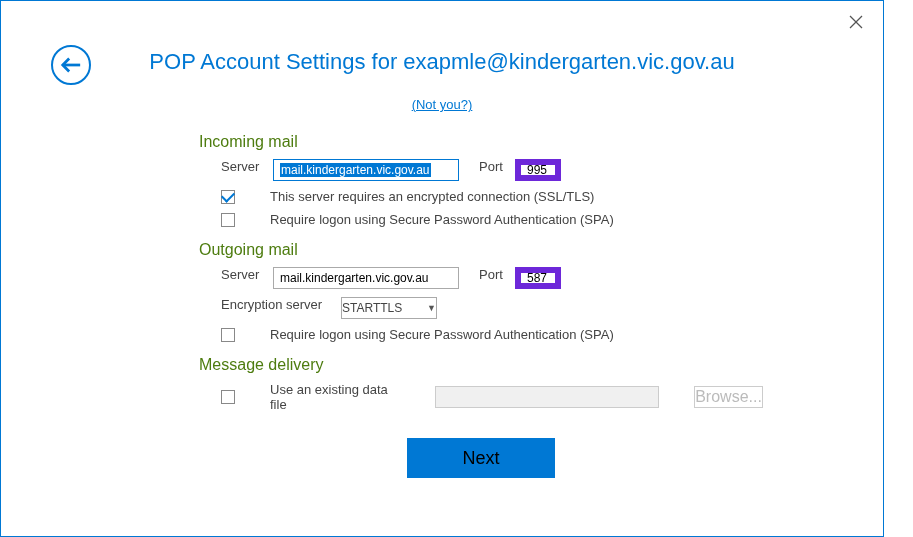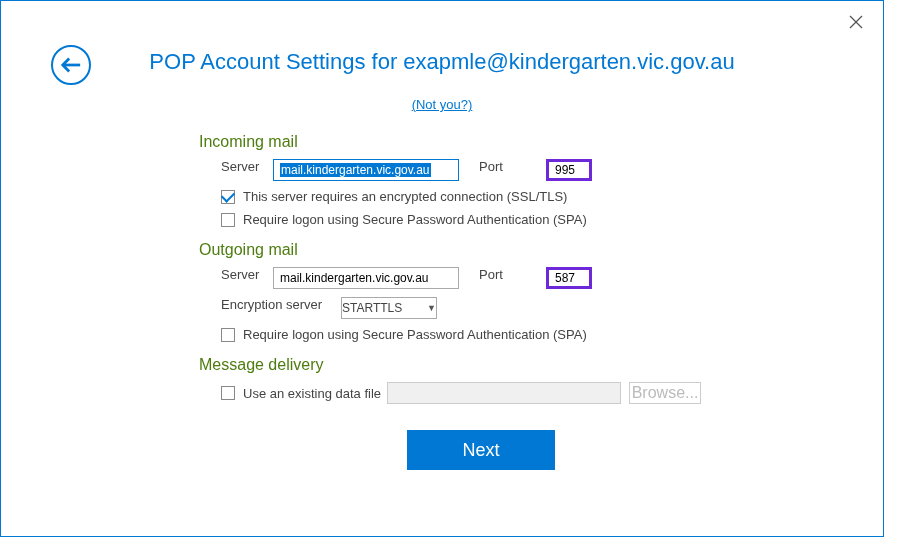--- a/index.html
+++ b/index.html
@@ -108,30 +108,30 @@
     padding: 0 1px;
     pointer-events: none;
     line-height: 14px;
   }
   input[type=text].port {
     width: 46px;
     height: 22px;
     padding: 2px 6px;
     font-size: 12px;
     font-family: inherit;
-    border: 3px solid #6d28d9;
-    margin-left: 31px;
+    border: 6px solid #6d28d9;
   }
   .checkbox-row {
     display: flex;
     align-items: center;
     margin-left: 22px;
     margin-bottom: 8px;
     font-size: 13px;
     color: #444;
+    gap: 27px;
   }
   .cb {
     width: 14px;
     height: 14px;
     border: 1px solid #888;
     margin-right: 8px;
     display: flex;
     align-items: center;
     justify-content: center;
     cursor: pointer;
@@ -176,21 +176,21 @@
     font-size: 16px;
     margin-left: 8px;
     display: flex;
     align-items: center;
     justify-content: center;
   }
   .next-btn {
     width: 148px;
     height: 40px;
     background: #0078d4;
-    color: #ffffff;
+    color: #000000;
     font-size: 18px;
     display: flex;
     align-items: center;
     justify-content: center;
     margin: 26px auto 0 auto;
     cursor: pointer;
   }
 </style>
 </head>
 <body>

